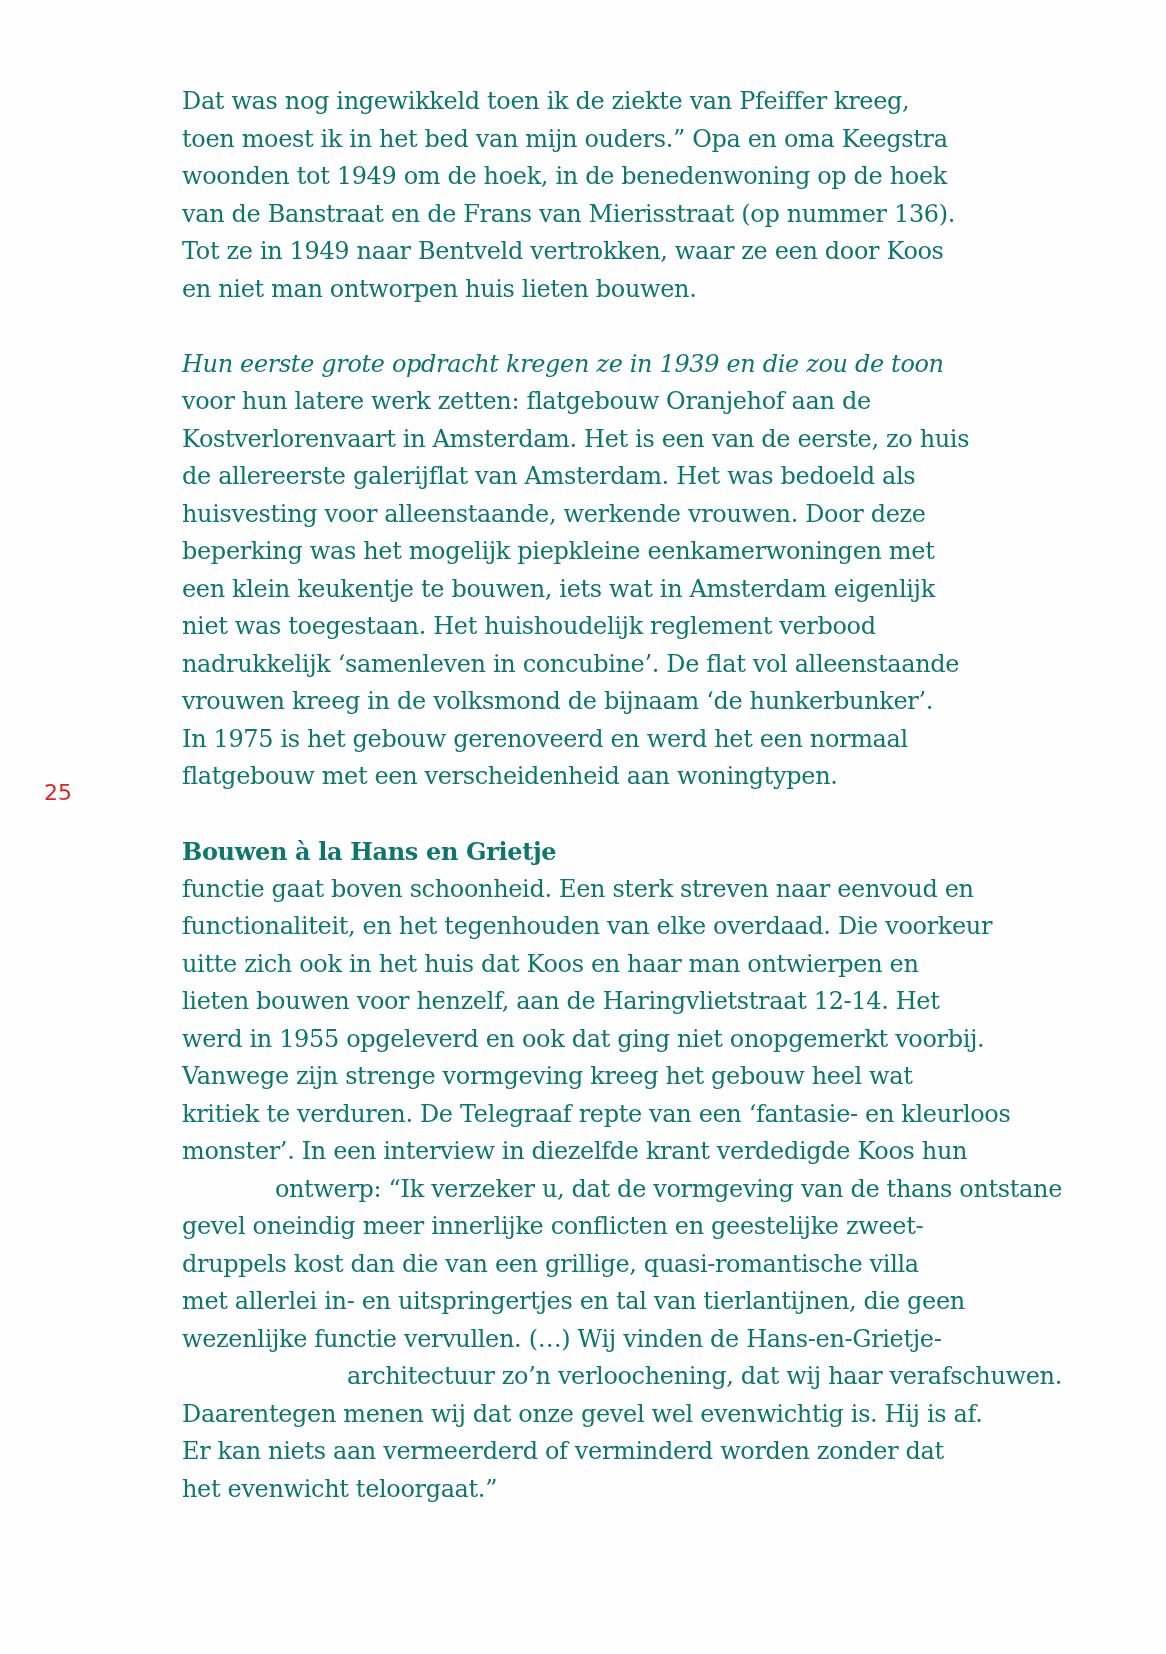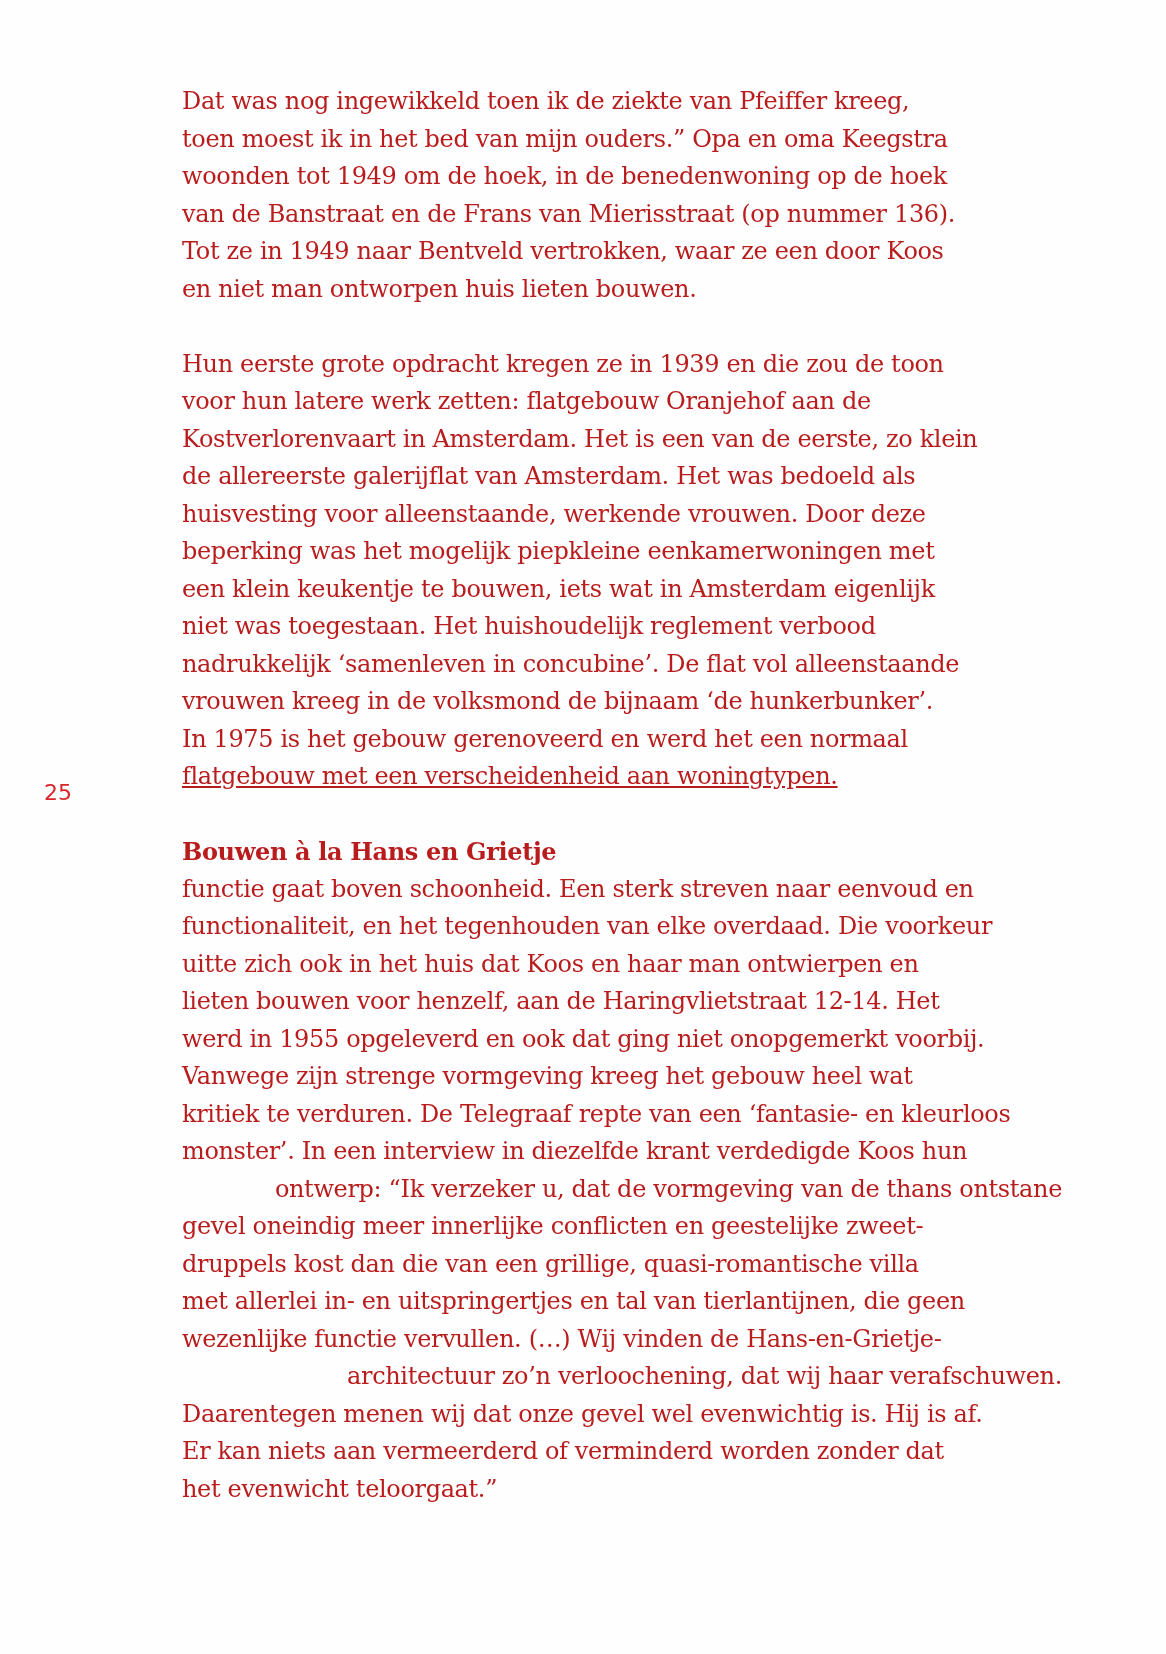--- a/index.html
+++ b/index.html
@@ -6,21 +6,21 @@
   body { width: 1166px; height: 1654px; position: relative; overflow: hidden; }
   .page { position: absolute; left: 0; top: 0; width: 1166px; height: 1654px; background: #fefefe; }
   .page-number {
     position: absolute; left: 44px; top: 780px;
     font-family: "DejaVu Sans", sans-serif; font-size: 22px; color: #d7262b;
     line-height: 26px;
   }
   .text-block {
     position: absolute; left: 182px; top: 83px; width: 880px;
     font-family: "DejaVu Serif", serif; font-size: 24px; line-height: 37.5px;
-    color: #b91c1c; letter-spacing: -0.35px;
+    color: #0f766e; letter-spacing: -0.35px;
   }
   .line { display: block; white-space: nowrap; height: 37.5px; }
   .para-gap { display: block; height: 37.5px; }
   .heading { font-weight: bold; }
 </style>
 </head>
 <body>
 
 <div class="page">
   <div class="page-number">25</div>
@@ -29,32 +29,32 @@
     <div>
       <span class="line" style="display: block;">Dat was nog ingewikkeld toen ik de ziekte van Pfeiffer kreeg,</span>
       <span class="line" style="display: block;">toen moest ik in het bed van mijn ouders.” Opa en oma Keegstra</span>
       <span class="line" style="display: block;">woonden tot 1949 om de hoek, in de benedenwoning op de hoek</span>
       <span class="line" style="display: block;">van de Banstraat en de Frans van Mierisstraat (op nummer 136).</span>
       <span class="line" style="display: block;">Tot ze in 1949 naar Bentveld vertrokken, waar ze een door Koos</span>
       <span class="line" style="display: block;">en niet man ontworpen huis lieten bouwen.</span>
     </div>
     <span class="para-gap"></span>
     <div>
-      <span class="line" style="display: block;">Hun eerste grote opdracht kregen ze in 1939 en die zou de toon</span>
+      <span class="line" style="display: block; font-style: italic;">Hun eerste grote opdracht kregen ze in 1939 en die zou de toon</span>
       <span class="line" style="display: block;">voor hun latere werk zetten: flatgebouw Oranjehof aan de</span>
-      <span class="line" style="display: block;">Kostverlorenvaart in Amsterdam. Het is een van de eerste, zo klein</span>
+      <span class="line" style="display: block;">Kostverlorenvaart in Amsterdam. Het is een van de eerste, zo huis</span>
       <span class="line" style="display: block;">de allereerste galerijflat van Amsterdam. Het was bedoeld als</span>
       <span class="line" style="display: block;">huisvesting voor alleenstaande, werkende vrouwen. Door deze</span>
       <span class="line" style="display: block;">beperking was het mogelijk piepkleine eenkamerwoningen met</span>
       <span class="line" style="display: block;">een klein keukentje te bouwen, iets wat in Amsterdam eigenlijk</span>
       <span class="line" style="display: block;">niet was toegestaan. Het huishoudelijk reglement verbood</span>
       <span class="line" style="display: block;">nadrukkelijk ‘samenleven in concubine’. De flat vol alleenstaande</span>
       <span class="line" style="display: block;">vrouwen kreeg in de volksmond de bijnaam ‘de hunkerbunker’.</span>
       <span class="line" style="display: block;">In 1975 is het gebouw gerenoveerd en werd het een normaal</span>
-      <span class="line" style="display: block; text-decoration: underline;">flatgebouw met een verscheidenheid aan woningtypen.</span>
+      <span class="line" style="display: block;">flatgebouw met een verscheidenheid aan woningtypen.</span>
     </div>
     <span class="para-gap"></span>
     <div>
       <span class="line heading" style="display: block;">Bouwen à la Hans en Grietje</span>
       <span class="line" style="display: block;">functie gaat boven schoonheid. Een sterk streven naar eenvoud en</span>
       <span class="line" style="display: block;">functionaliteit, en het tegenhouden van elke overdaad. Die voorkeur</span>
       <span class="line" style="display: block;">uitte zich ook in het huis dat Koos en haar man ontwierpen en</span>
       <span class="line" style="display: block;">lieten bouwen voor henzelf, aan de Haringvlietstraat 12-14. Het</span>
       <span class="line" style="display: block;">werd in 1955 opgeleverd en ook dat ging niet onopgemerkt voorbij.</span>
       <span class="line" style="display: block;">Vanwege zijn strenge vormgeving kreeg het gebouw heel wat</span>

